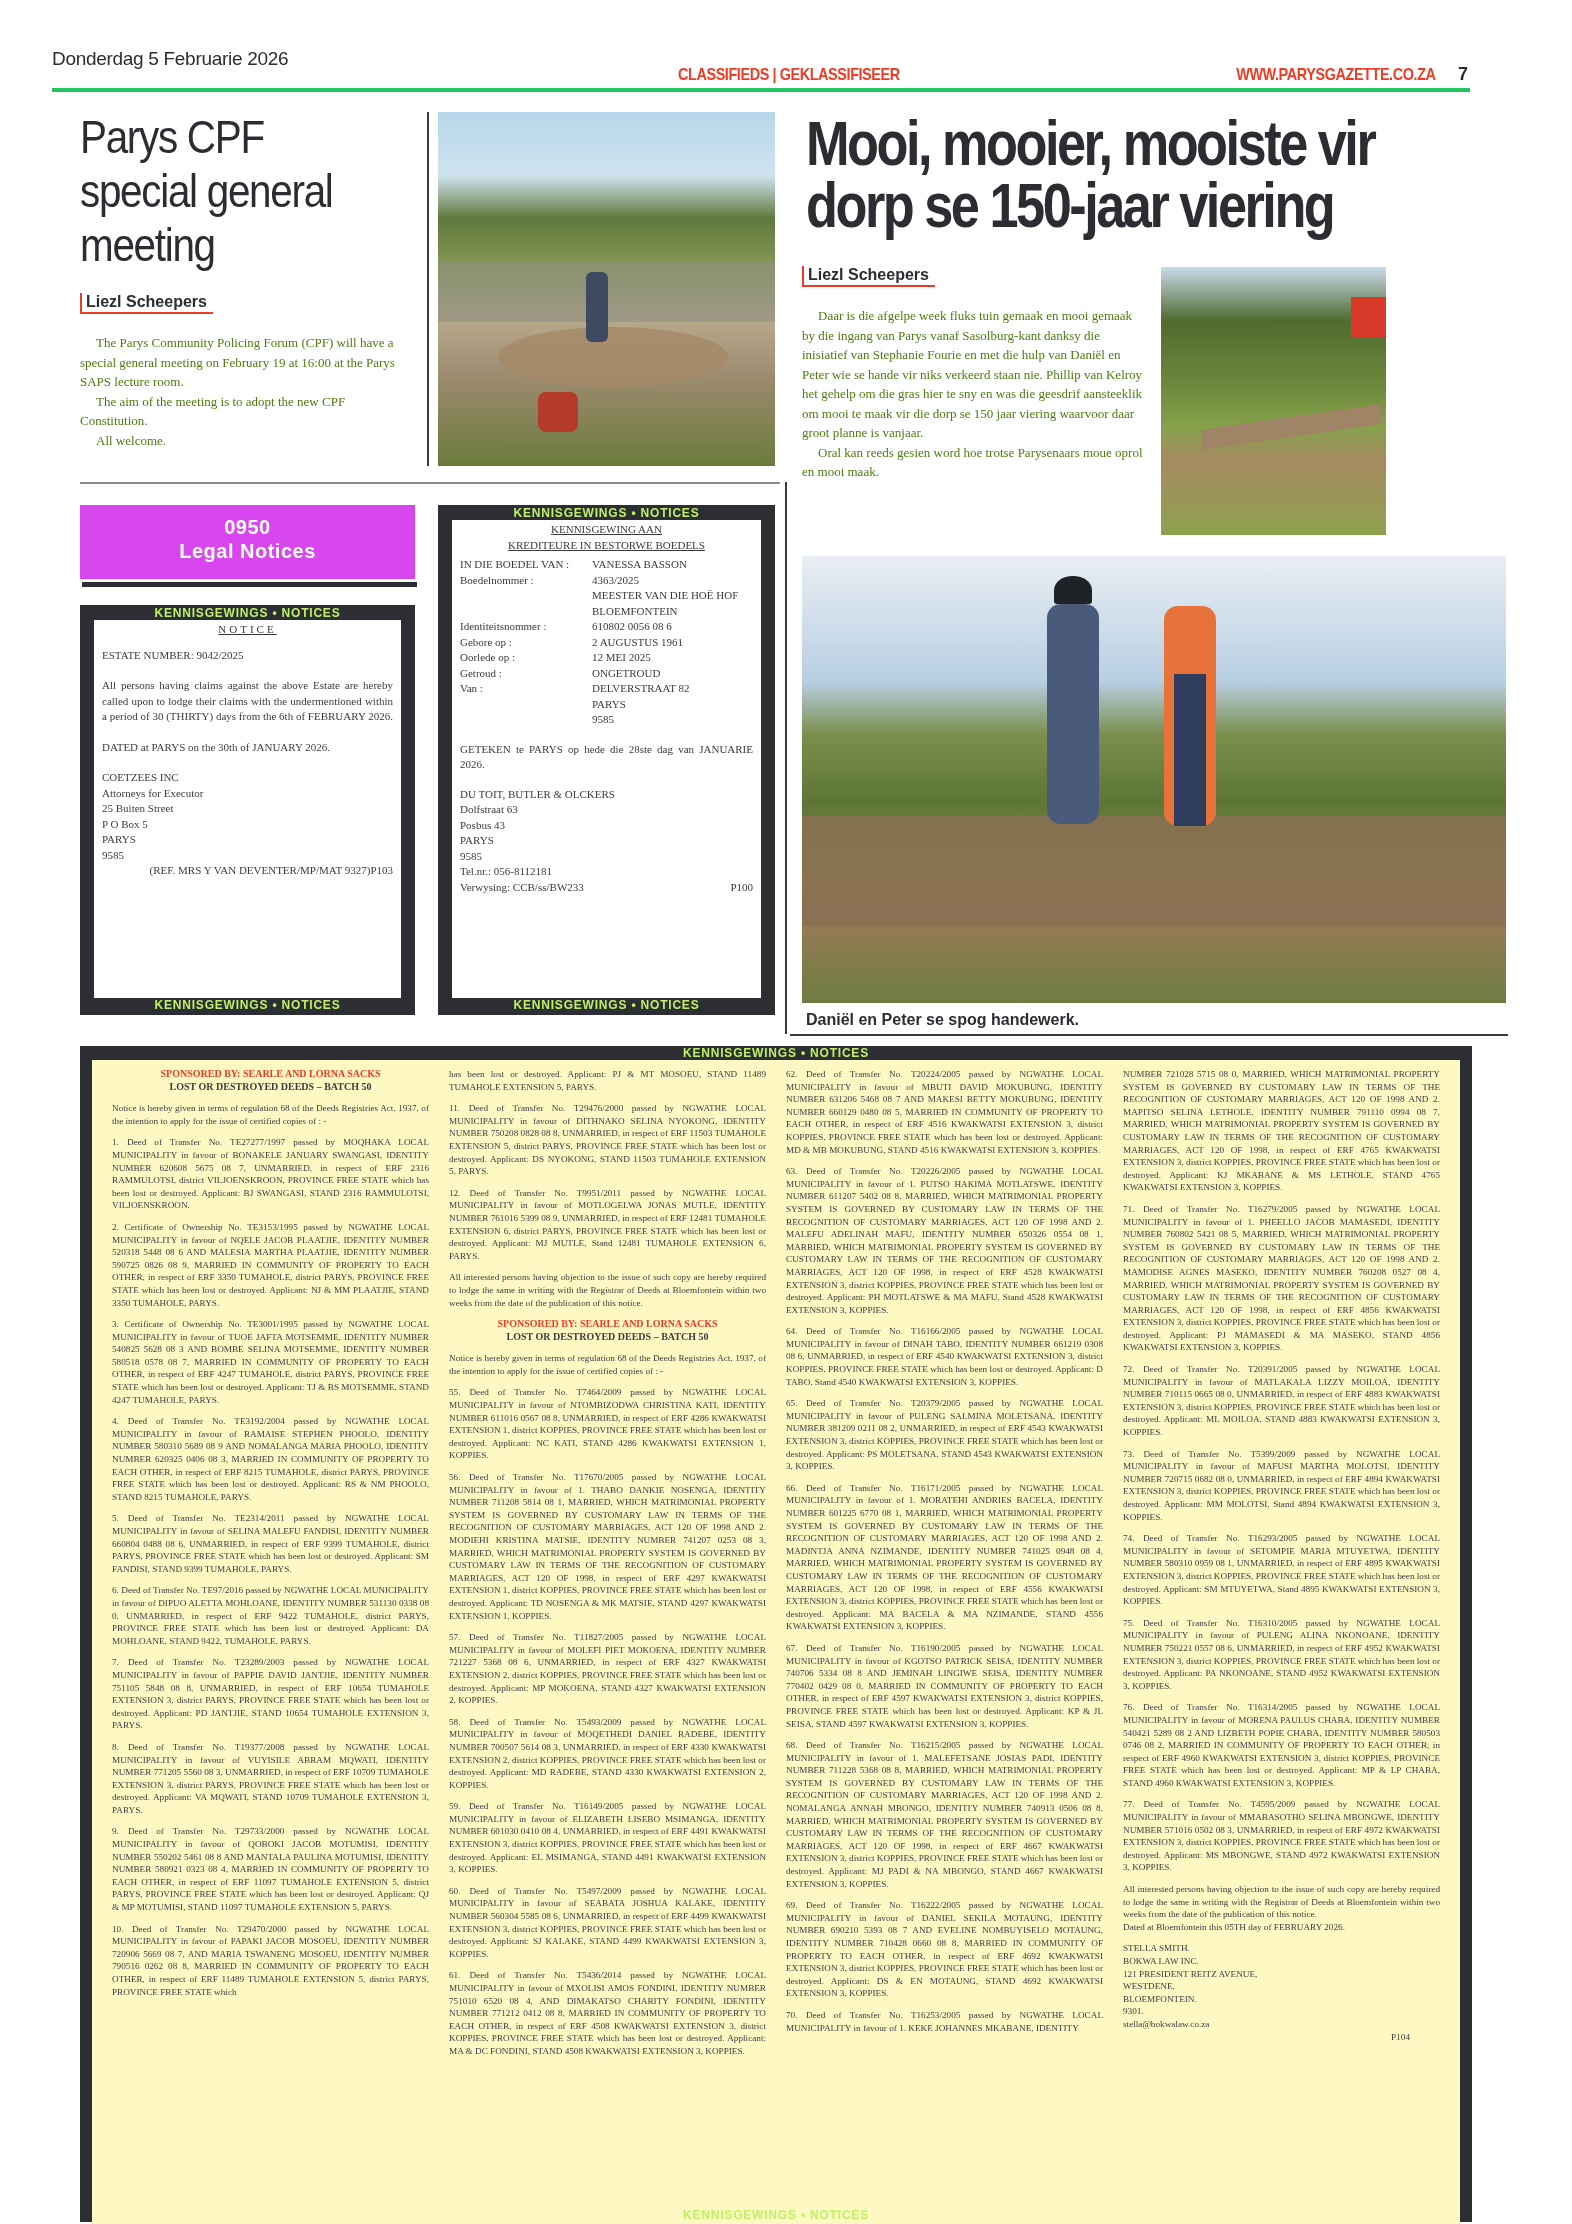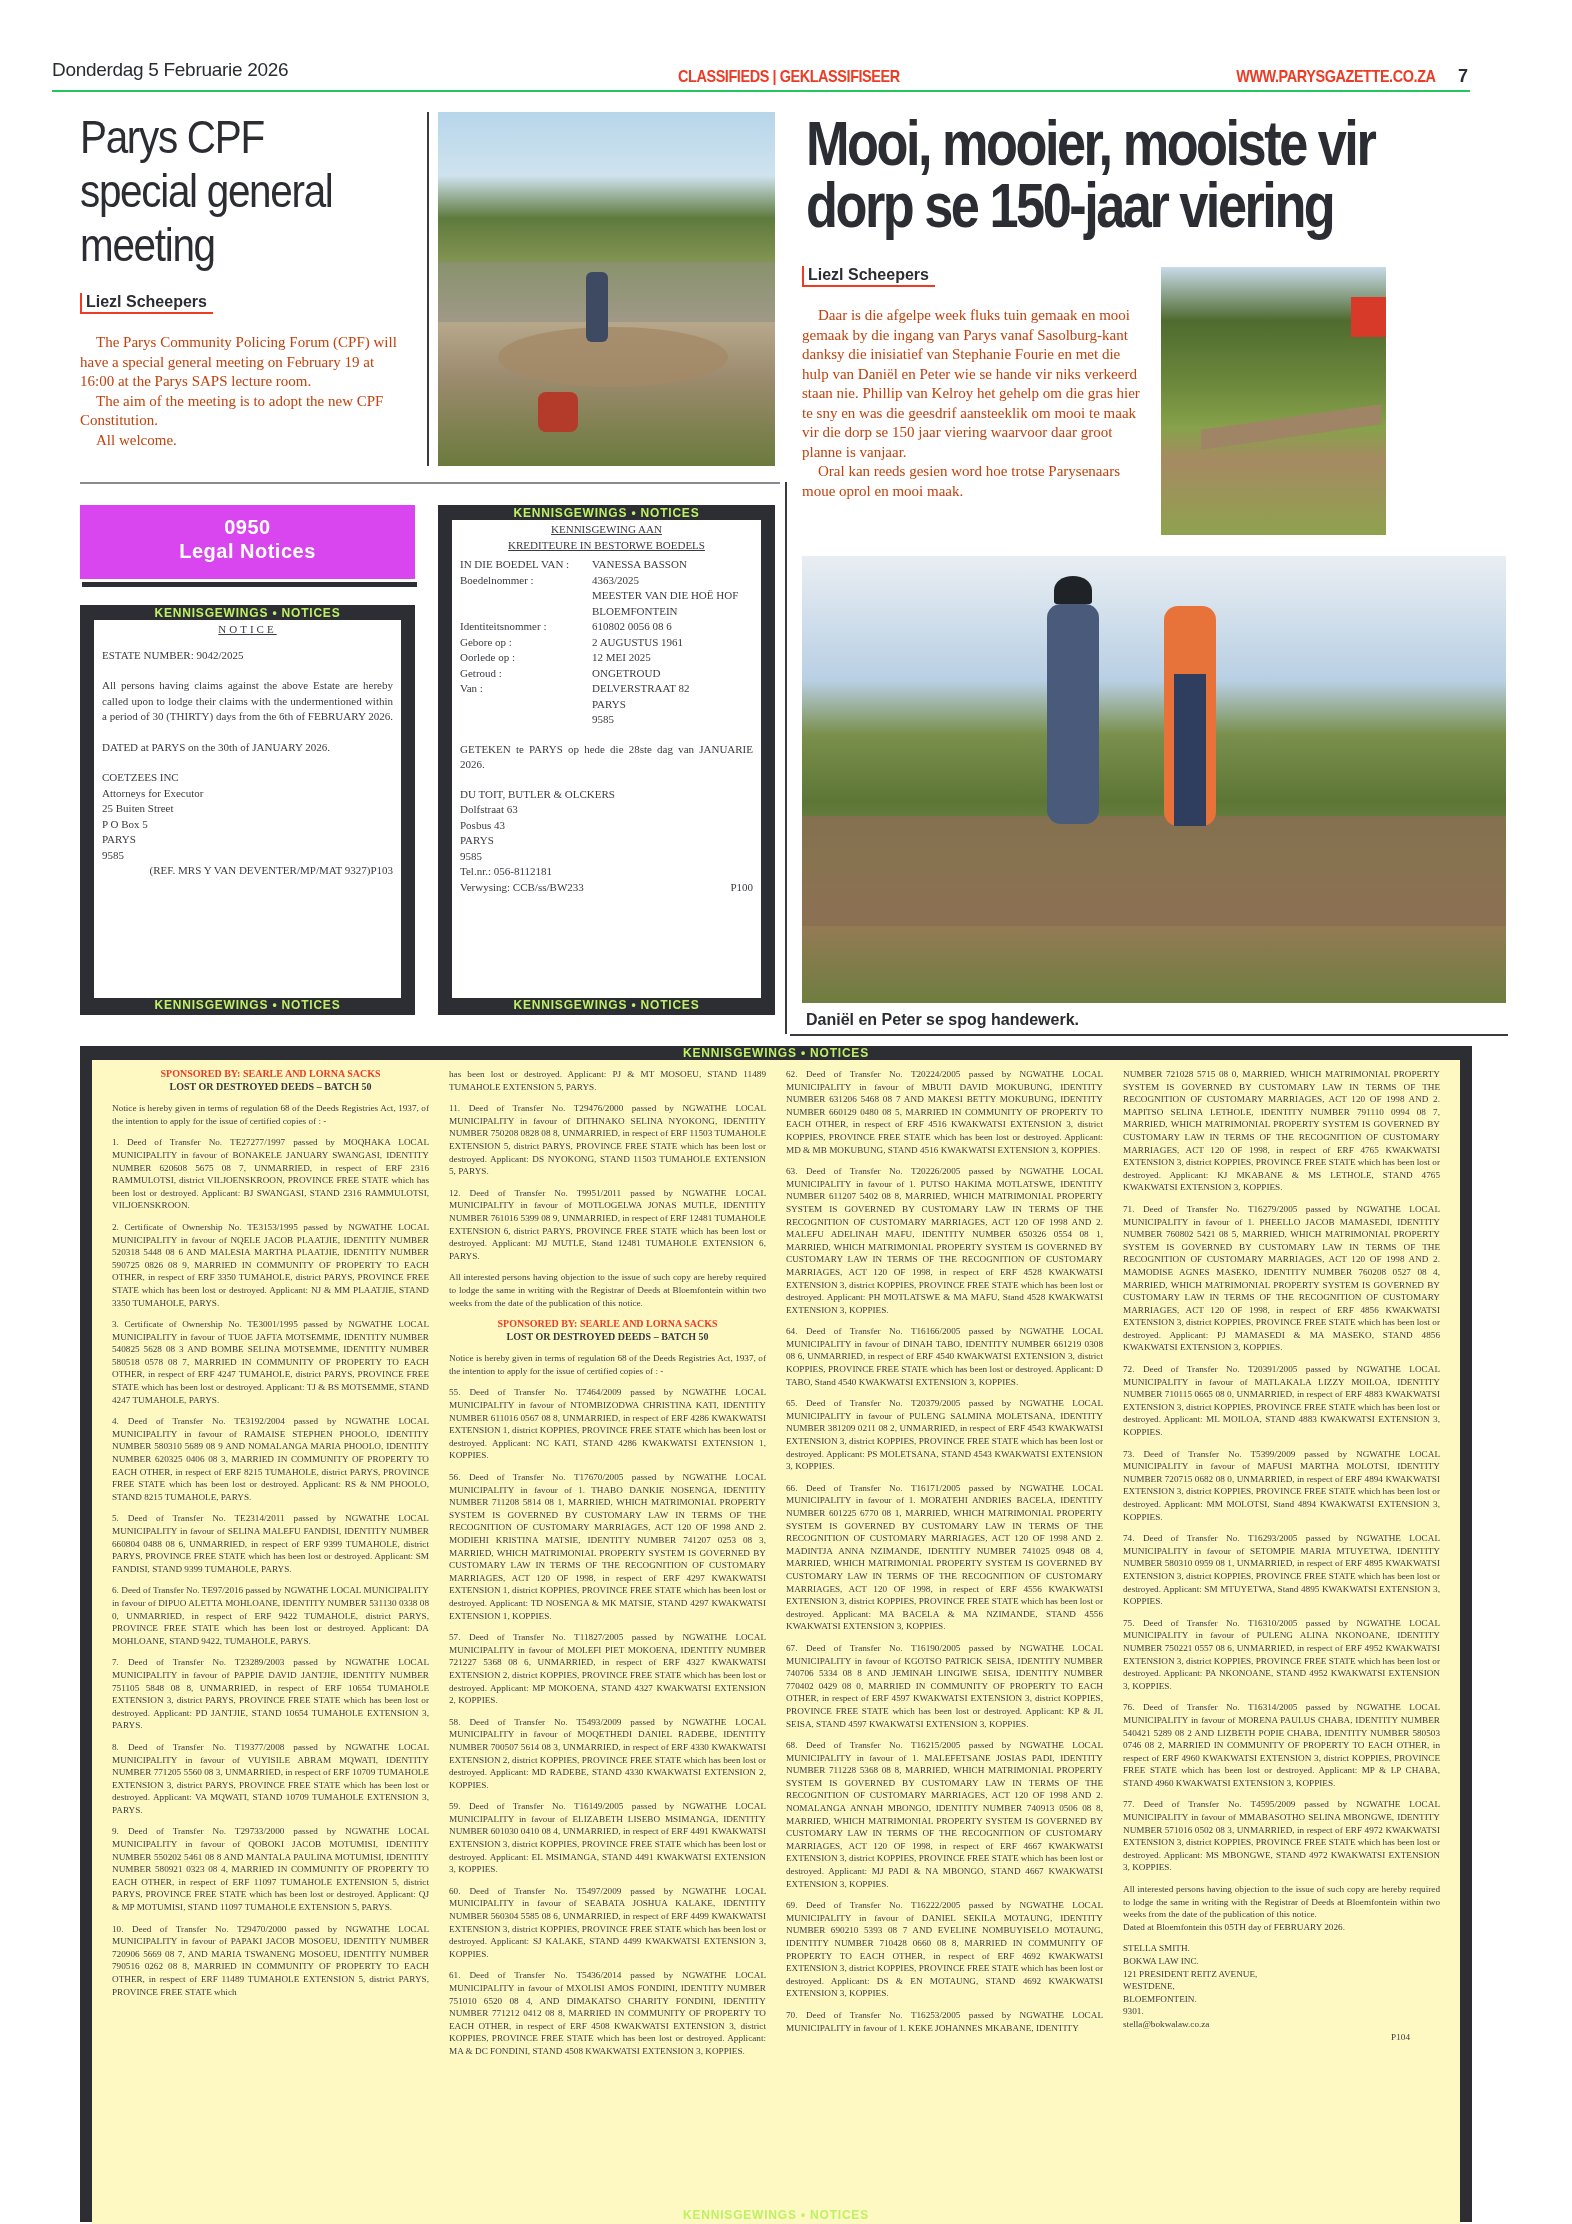--- a/index.html
+++ b/index.html
@@ -1,25 +1,25 @@
 <!DOCTYPE html>
 <html><head>
 <meta charset="utf-8">
 <style>
 *{box-sizing:border-box;margin:0;padding:0}
 body{width:1572px;height:2224px;background:#fff;position:relative;font-family:"Liberation Serif",serif;color:#2b2d33;overflow:hidden}
 .abs{position:absolute}
-.masthead{left:52px;top:64px;width:1418px;height:28px;border-bottom:2px solid #22c55e;display:flex;align-items:flex-end;padding-bottom:9px}
+.masthead{left:52px;top:64px;width:1418px;height:28px;border-bottom:4px solid #22c55e;display:flex;align-items:flex-end;padding-bottom:18px}
 .mh-date{font-family:"Liberation Sans",sans-serif;font-size:19px;color:#2b2d33;letter-spacing:-0.3px;flex:0 0 auto}
 .mh-section{font-family:"Liberation Sans",sans-serif;font-weight:bold;font-size:17px;color:#ef3b24;letter-spacing:-0.5px;transform:scaleX(0.85);transform-origin:left;position:absolute;left:626px;bottom:3px;white-space:nowrap}
 .mh-url{font-family:"Liberation Sans",sans-serif;font-weight:bold;font-size:17px;color:#ef3b24;letter-spacing:-0.5px;transform:scaleX(0.85);transform-origin:right;position:absolute;right:34px;bottom:3px;white-space:nowrap}
 .mh-page{font-family:"Liberation Sans",sans-serif;font-weight:bold;font-size:18px;position:absolute;right:2px;bottom:3px}
 .h1-cpf{left:80px;top:110px;width:330px;font-family:"Liberation Sans",sans-serif;font-size:47px;line-height:54px;letter-spacing:-1.5px;color:#2b2d33;transform:scaleX(0.86);transform-origin:left}
 .byline{font-family:"Liberation Sans",sans-serif;font-weight:bold;font-size:16px;color:#2b2d33;border-left:2px solid #ef3b24;border-bottom:2px solid #ef3b24;padding:0 6px 1px 4px;display:inline-block}
-.body-text{font-size:15px;line-height:19.5px;color:#c2410c}
+.body-text{font-size:13px;line-height:19.5px;color:#4d7c0f}
 .body-text p{text-indent:16px}
 .vrule{background:#3a3b40;width:2px}
 .hrule{background:#8a8b90;height:2px}
 .photo{overflow:hidden}
 .red-hdr{left:80px;top:505px;width:335px;height:74px;background:#d946ef;color:#fff;text-align:center;font-family:"Liberation Sans",sans-serif;font-weight:bold;font-size:20px;line-height:24px;padding-top:10px;letter-spacing:0.5px}
 .notice-box{background:#2c2e34;padding:0 14px;color:#2b2d33}
 .nb-band{font-family:"Liberation Sans",sans-serif;font-weight:bold;color:#bef264;text-align:center;font-size:12px;line-height:14px;letter-spacing:0.8px}
 .nb-inner{background:#fff;font-family:"Liberation Serif",serif;font-size:11px;line-height:15.5px;color:#3a3b40;padding:2px 8px}
 .nb-inner .ctr{text-align:center;text-decoration:underline}
 .kv{display:flex}

